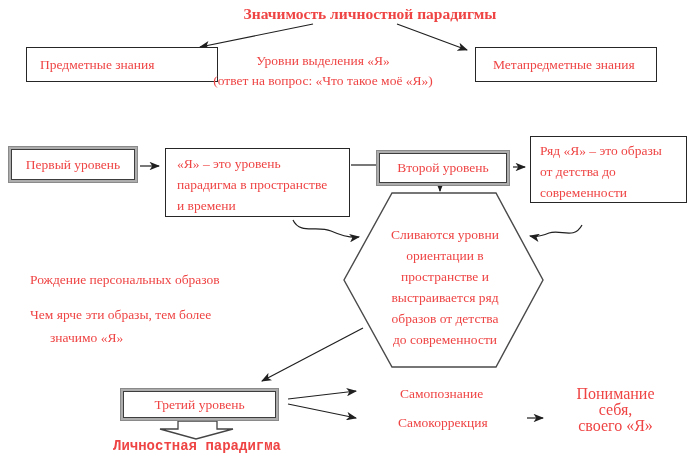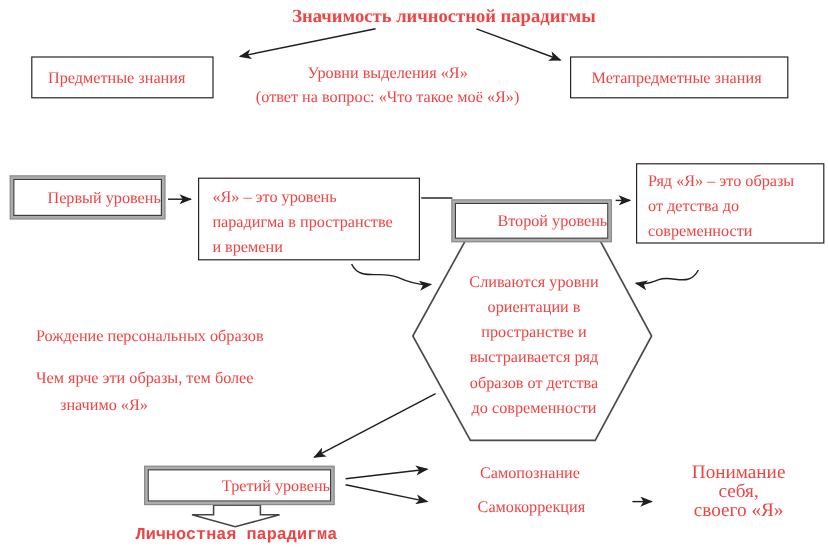--- a/index.html
+++ b/index.html
@@ -18,21 +18,21 @@
     text-align:center;font-size:13.5px;line-height:20px;white-space:nowrap;
   }
   .pbox{
     position:absolute;background:#ffffff;border:1.5px solid #262626;
     box-sizing:border-box;font-size:13.5px;
   }
   .pbox.flexc{display:flex;align-items:center;}
   .lvl{
     position:absolute;background:#ffffff;border:1px solid #3d3d3d;
     box-shadow:0 0 0 2px #adadad,0 0 0 3px #8a8a8a;
-    display:flex;align-items:center;justify-content:flex-end;
+    display:flex;align-items:center;justify-content:center;
     font-size:13.5px;box-sizing:border-box;
   }
   .lines13{font-size:13.5px;line-height:21px;}
   .hexText{
     position:absolute;left:352px;top:224px;width:186px;
     text-align:center;font-size:13.5px;line-height:21px;
   }
   .note{position:absolute;font-size:13.5px;white-space:nowrap;}
   .paradigm{
     position:absolute;top:438px;left:197px;transform:translateX(-50%);
@@ -76,21 +76,21 @@
       <path d="M288,399 L356,391" marker-end="url(#ah)"></path>
       <path d="M288,404 L356,418" marker-end="url(#ah)"></path>
       <path d="M527,418 L543,418" marker-end="url(#ah)"></path>
 
       <polygon points="178,421 178,429 160,429 196,439 233,429 217,429 217,421" fill="#ffffff" stroke="#444444" stroke-width="1.3"></polygon>
     </g>
   </svg>
 
   <div class="title">Значимость личностной парадигмы</div>
 
-  <div class="pbox flexc" style="left:26px;top:47px;width:152px;height:35px;padding-left:13px;">
+  <div class="pbox flexc" style="left:26px;top:47px;width:192px;height:35px;padding-left:13px;">
     <span>Предметные знания</span>
   </div>
 
   <div class="caption">
     <div>Уровни выделения «Я»</div>
     <div>(ответ на вопрос: «Что такое моё «Я»)</div>
   </div>
 
   <div class="pbox flexc" style="left:475px;top:47px;width:182px;height:35px;padding-left:17px;">
     <span>Метапредметные знания</span>
@@ -99,21 +99,21 @@
   <div class="lvl" style="left:11px;top:149px;width:124px;height:31px;">
     <span>Первый уровень</span>
   </div>
 
   <div class="pbox lines13" style="left:165px;top:148px;width:185px;height:69px;padding:4px 0 0 11px;">
     <div>«Я» – это уровень</div>
     <div>парадигма в пространстве</div>
     <div>и времени</div>
   </div>
 
-  <div class="lvl" style="left:379px;top:153px;width:128px;height:30px;margin-top:16px;">
+  <div class="lvl" style="left:379px;top:153px;width:128px;height:30px;">
     <span>Второй уровень</span>
   </div>
 
   <div class="pbox lines13" style="left:530px;top:136px;width:157px;height:67px;padding:3px 0 0 9px;">
     <div>Ряд «Я» – это образы</div>
     <div>от детства до</div>
     <div>современности</div>
   </div>
 
   <div class="hexText">

